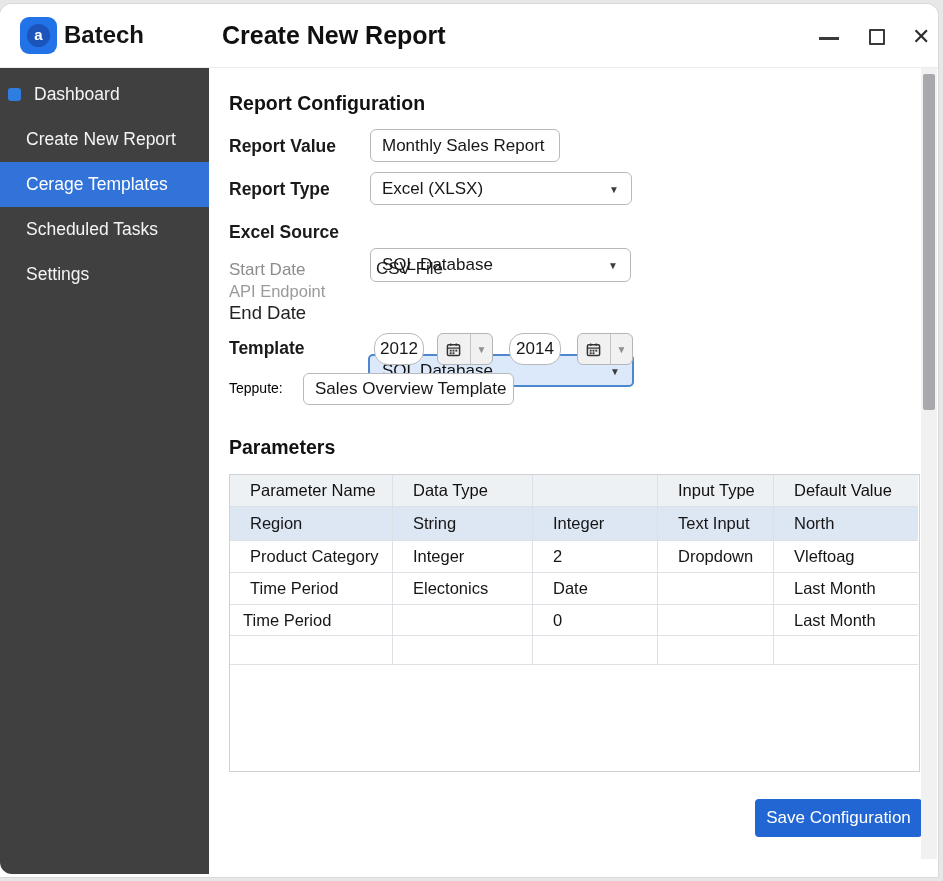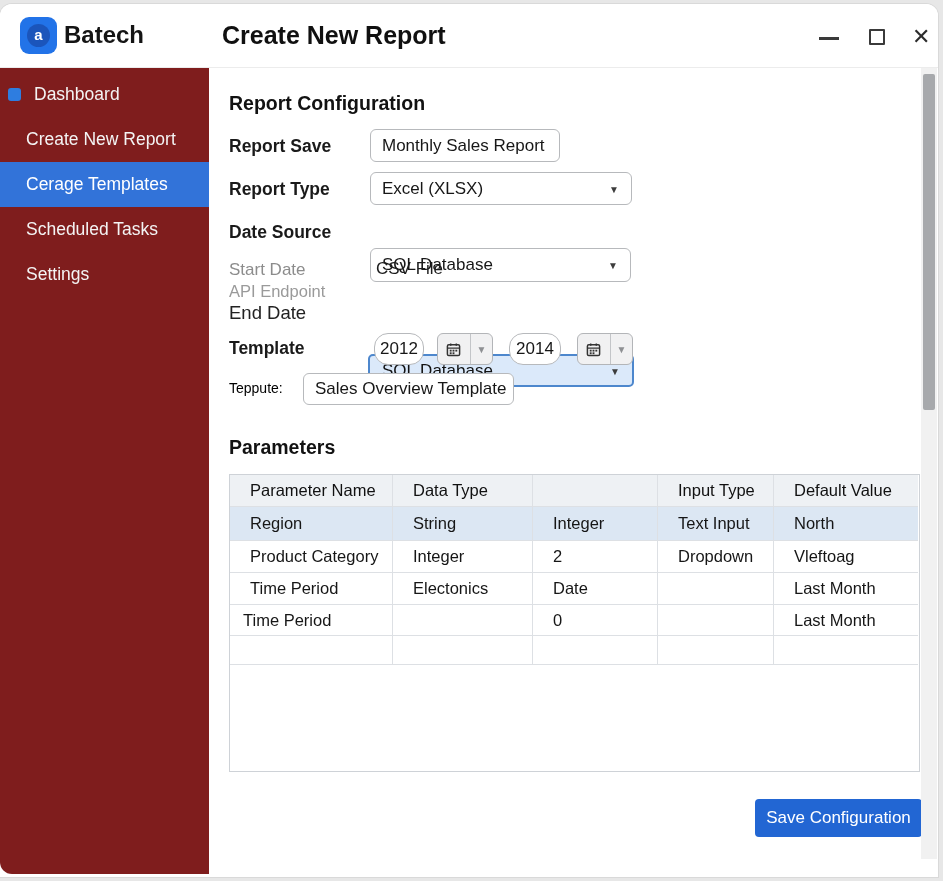--- a/index.html
+++ b/index.html
@@ -13,21 +13,21 @@
   .logo-circle { position:absolute; left:7px; top:7px; width:23px; height:23px; background:#1b55bb; border-radius:50%; color:#fff; font-weight:bold; font-size:15px; text-align:center; line-height:22px; }
   .brand { position:absolute; left:64px; top:17px; font-size:24px; font-weight:700; color:#141414; }
   .page-title { position:absolute; left:222px; top:17px; font-size:25px; font-weight:700; color:#101010; }
   .win-btn { position:absolute; top:18px; width:34px; height:30px; cursor:default; }
   .btn-min { left:812px; } .btn-max { left:860px; } .btn-close { left:905px; }
   .min-glyph { position:absolute; left:7px; top:15px; width:20px; height:2.5px; background:#3a3a3a; }
   .max-glyph { position:absolute; left:9px; top:7px; width:16px; height:16px; border:2px solid #3a3a3a; border-radius:1px; }
   .close-glyph { position:absolute; left:7px; top:2px; font-size:22px; color:#2c2c2c; }
 
   
-  .sidebar { position:absolute; left:0; top:64px; width:209px; height:806px; background:#7f1d1d; border-bottom-left-radius:12px; padding-top:4px; }
+  .sidebar { position:absolute; left:0; top:64px; width:209px; height:806px; background:#404040; border-bottom-left-radius:12px; padding-top:4px; }
   .side-item { position:relative; height:45px; display:flex; align-items:center; padding-left:26px; color:#f4f4f4; font-size:17.5px; cursor:pointer; }
   .side-item.active { background:#3273d9; color:#ffffff; }
   .dash-icon { position:absolute; left:8px; top:16px; width:13px; height:13px; background:#2e7de0; border-radius:3px; }
   .side-item.first { padding-left:34px; }
 
   
   .content { position:absolute; left:209px; top:64px; right:0; bottom:0; background:#fff; }
   .abs { position:absolute; }
   .section-h { font-size:19.5px; font-weight:700; color:#121212; }
   .field-label { font-size:17.5px; font-weight:700; color:#1a1a1a; }
@@ -98,32 +98,32 @@
     </div>
     <div class="side-item">
       <span>Settings</span>
     </div>
   </div>
 
   <div class="content">
 
     <div class="abs section-h" style="left:20px; top:24px;">Report Configuration</div>
 
-    <div class="abs field-label" style="left:20px; top:68px;">Report Save</div>
+    <div class="abs field-label" style="left:20px; top:68px;">Report Value</div>
     <div class="abs inputbox" style="left:161px; top:61px; width:190px; height:33px;">
       <span>Monthly Sales Report</span>
     </div>
 
     <div class="abs field-label" style="left:20px; top:111px;">Report Type</div>
     <div class="abs selectbox" style="left:161px; top:104px; width:262px; height:33px;">
       <span>Excel (XLSX)</span>
       <span class="arrow">▼</span>
     </div>
 
-    <div class="abs field-label" style="left:20px; top:154px;">Date Source</div>
+    <div class="abs field-label" style="left:20px; top:154px;">Excel Source</div>
     <div class="abs selectbox" style="left:161px; top:147px; width:261px; height:34px;">
       <span>SQL Database</span>
       <span class="arrow">▼</span>
     </div>
 
     <div class="abs ghost" style="left:20px; top:192px; font-size:17px;">Start Date</div>
     <div class="abs ghost" style="left:20px; top:214px; font-size:16.5px; color:#9a9a9a;">API Endpoint</div>
     <div class="abs" style="left:20px; top:234px; font-size:18.5px; color:#222;">End Date</div>
 
     <div class="abs" style="left:167px; top:191px; font-size:17px; color:#1c1c1c;">CSV File</div>

